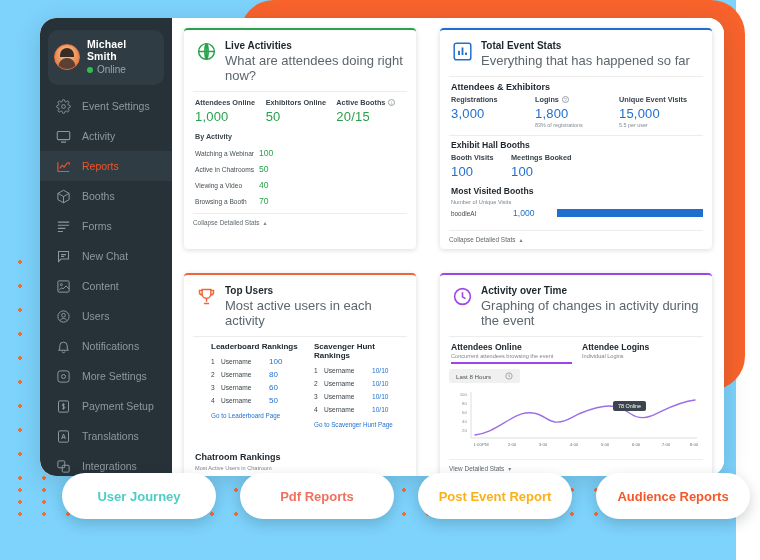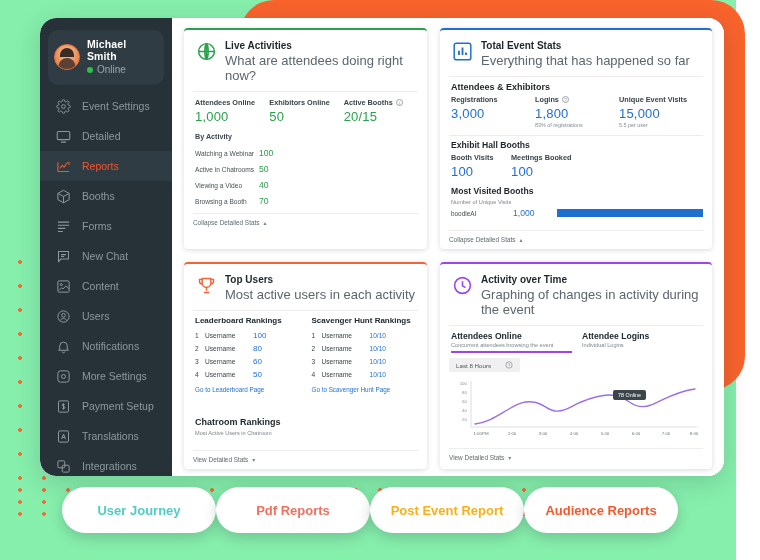--- a/index.html
+++ b/index.html
@@ -2,21 +2,21 @@
 <html><head>
 <meta charset="utf-8">
 <style>
   * { box-sizing: border-box; margin: 0; padding: 0; }
   html, body {
     width: 760px; height: 560px;
     font-family: "Liberation Sans", sans-serif;
     background: #ffffff;
     overflow: hidden;
   }
-  #stage { position: relative; width: 736px; height: 560px; background: #86efac; }
+  #stage { position: relative; width: 736px; height: 560px; background: #7dd3fc; }
 
   
   .orange-blob {
     position: absolute;
     left: 240px; top: 0px; width: 505px; height: 390px;
     background: #f9632c;
     border-radius: 34px;
   }
   .dots-left {
     position: absolute; left: 8px; top: 250px; width: 42px; height: 270px;
@@ -75,21 +75,21 @@
     height: 30px; padding: 0 0 0 16px; margin: 0 0 0 0;
     color: #8d989e; font-size: 10.5px; cursor: pointer;
   }
   .nav-item.active { background: #2f3c43; color: #f4542a; border-radius: 0; }
   .nav-item .ic { width: 15px; height: 15px; display:inline-flex; align-items:center; justify-content:center; }
   .nav-item .ic svg { display:block; }
 
   
   .content { flex: 1; padding: 10px 12px 8px 12px; background: #fff; }
   .page-title { font-size: 11.5px; font-weight: bold; color: #222b31; margin: 2px 0 8px 2px; }
-  .grid { display: grid; grid-template-columns: 1fr 1fr; gap: 13px; }
+  .grid { display: grid; grid-template-columns: 1fr 1fr; gap: 24px; }
 
   .panel {
     background: #fff; border-radius: 4px;
     box-shadow: 0 1px 5px rgba(25,35,45,.17);
     border-top: 2.4px solid #2aa14c;
     padding: 7px 9px 6px 9px;
     position: relative;
   }
   .panel.blue  { border-top-color: #1f6fd0; }
   .panel.orange{ border-top-color: #f0643a; }
@@ -135,21 +135,21 @@
   .cell { flex: 1; }
   .cell.w2 { flex: 0 0 60px; }
   .sub-note { font-size: 5.4px; color: #828c92; margin-top: 1px; }
   .mini-bar-row { display: flex; align-items: center; margin: 2px 0 0 2px; }
   .mini-name { width: 62px; font-size: 6.4px; color: #3f4a51; }
   .mini-val  { width: 44px; font-size: 8.6px; color: #1f6fd0; text-align: left; }
   .mini-track{ flex: 1; height: 8px; }
   .mini-fill { height: 8px; background: #1f6fd0; }
 
   
-  .two-cols { display: flex; gap: 10px; margin-left: 2px; }
+  .two-cols { display: flex; gap: 10px; margin-left: 18px; }
   .rank-h { font-size: 8px; font-weight: bold; color: #202a30; margin-bottom: 4px; }
   .rank-row { display: flex; align-items: center; height: 13px; font-size: 6.6px; color: #39444a; }
   .rank-i { width: 10px; }
   .rank-u { width: 48px; }
   .rank-v { font-size: 8px; color: #1f6fd0; }
   .rank-v.sm { font-size: 6.6px; }
   .golink { font-size: 6.3px; color: #1f6fd0; margin-top: 5px; }
 
   
   .ao-cols { display: flex; gap: 10px; margin-left: 2px; }
@@ -165,22 +165,22 @@
 
   .chart-wrap { margin: 6px 2px 0 2px; position: relative; }
   .tooltip {
     position: absolute; background: #3b454b; color: #fff;
     font-size: 5.4px; padding: 2px 5px; border-radius: 2px;
     left: 162px; top: 12px; white-space: nowrap;
   }
 
   
   .btn-row {
-    position: absolute; left: 62px; top: 487px;
-    display: flex; gap: 0;
+    position: absolute; left: 62px; top: 473px;
+    display: flex; gap: 24px;
   }
   .pill-btn {
     width: 154px; height: 46px; border-radius: 24px; background: #fff;
     box-shadow: 0 5px 14px rgba(25,35,45,.20);
     display: flex; align-items: center; justify-content: center;
     font-size: 13px; font-weight: bold; cursor: pointer;
   }
   .c-teal   { color: #4ecdc4; }
   .c-salmon { color: #f2705e; }
   .c-amber  { color: #fbb018; }
@@ -220,21 +220,21 @@
           <span>Event Settings</span>
         </div>
 
         <div class="nav-item">
           <span class="ic">
               <svg width="15" height="15" viewBox="0 0 24 24" fill="none" stroke="currentColor" stroke-width="1.7">
                 <rect x="2" y="4" width="20" height="13" rx="2"></rect>
                 <path d="M8 21h8"></path>
               </svg>
             </span>
-          <span>Detailed</span>
+          <span>Activity</span>
         </div>
 
         <div class="nav-item active">
           <span class="ic">
               <svg width="15" height="15" viewBox="0 0 24 24" fill="none" stroke="currentColor" stroke-width="1.8">
                 <path d="M3 20V5"></path>
                 <path d="M3 20h18"></path>
                 <path d="M6 15l4-5 3 3 5-7"></path>
                 <path d="M18 6h3v3"></path>
               </svg>

